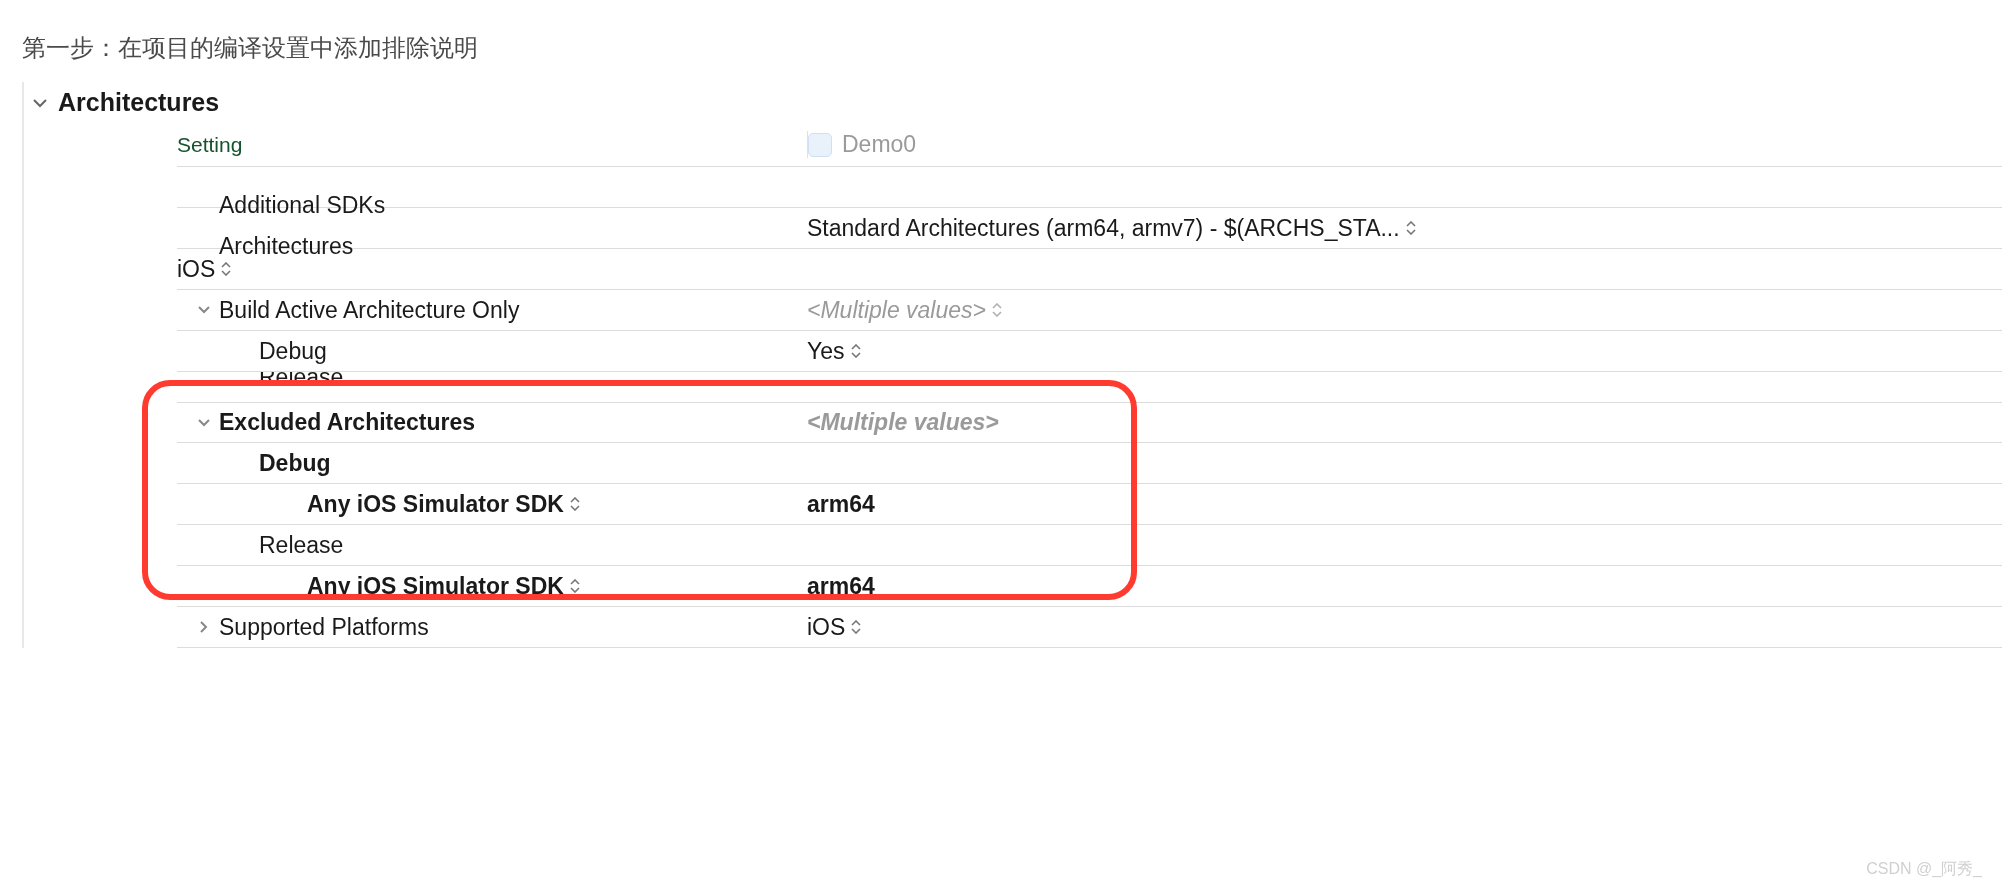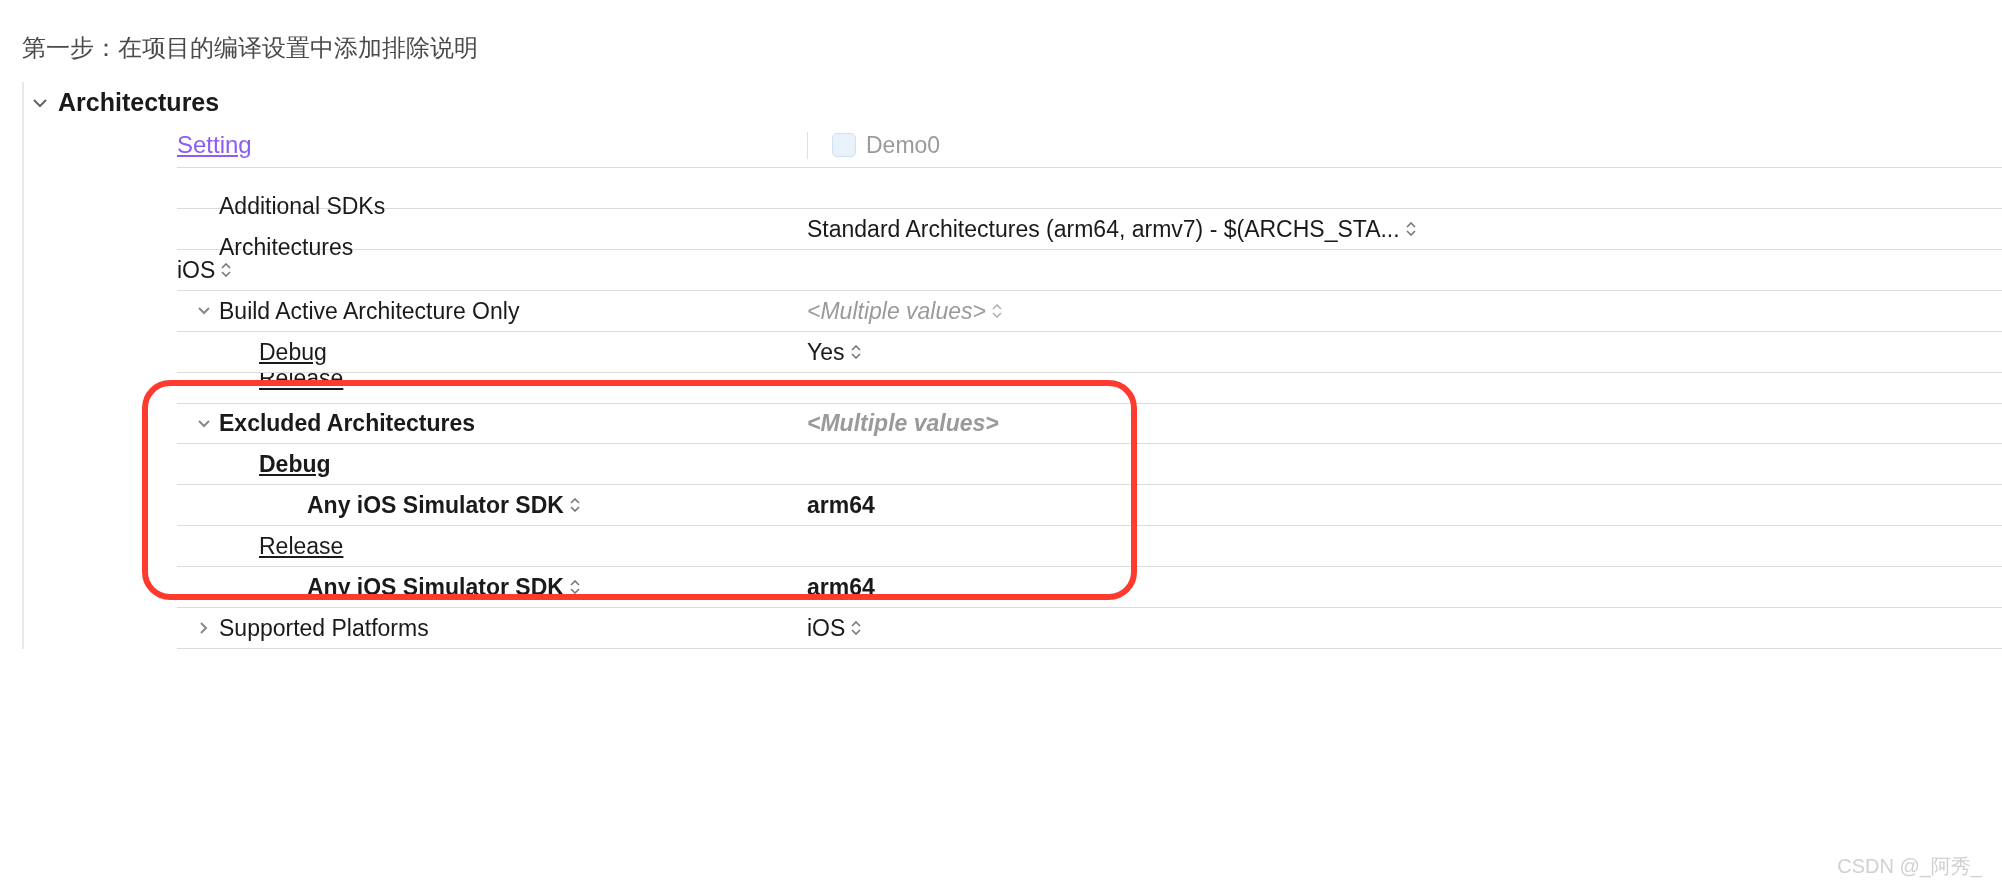--- a/index.html
+++ b/index.html
@@ -38,32 +38,31 @@
     }
     .columns-header {
       display: flex;
       align-items: center;
       padding: 8px 0 8px 0;
       border-bottom: 1px solid #dcdcdc;
       margin-left: 145px;
     }
     .columns-header .col-setting {
       flex: 0 0 630px;
-      color: #8b5cf6;
-      font-size: 24px;
-      text-decoration: underline;
+      color: #14532d;
+      font-size: 21px;
     }
     .columns-header .col-project {
       flex: 1 1 auto;
       color: #9a9a9a;
       font-size: 23px;
       display: flex;
       align-items: center;
       border-left: 1px solid #e0e0e0;
-      padding-left: 24px;
+      padding-left: 0;
     }
     .app-icon {
       width: 24px;
       height: 24px;
       border-radius: 5px;
       background: #e9f1fb;
       border: 1px solid #cfe0f4;
       margin-right: 10px;
       display: inline-block;
     }
@@ -84,21 +83,21 @@
     .row .value {
       flex: 1 1 auto;
       font-size: 23px;
       display: flex;
       align-items: center;
       white-space: nowrap;
       overflow: hidden;
       text-overflow: ellipsis;
     }
     .indent-1 { padding-left: 42px !important; margin-top: 36px; }
-    .indent-2 { padding-left: 82px !important; text-decoration: underline; }
+    .indent-2 { padding-left: 82px !important; }
     .indent-3 { padding-left: 130px !important; }
     .chev-right, .chev-down {
       display: inline-flex;
       align-items: center;
       justify-content: center;
       width: 18px;
       height: 18px;
       margin-right: 6px;
       color: #888;
     }
@@ -116,21 +115,21 @@
     .highlight-box {
       position: absolute;
       border: 6px solid #ff3b30;
       border-radius: 28px;
       pointer-events: none;
     }
     .watermark {
       position: absolute;
       right: 20px;
       bottom: 14px;
-      font-size: 20px;
+      font-size: 16px;
       color: #d0d0d0;
     }
   </style>
 </head>
 <body>
 
 <div class="instruction">第一步：在项目的编译设置中添加排除说明</div>
 
 <div class="panel">
 

